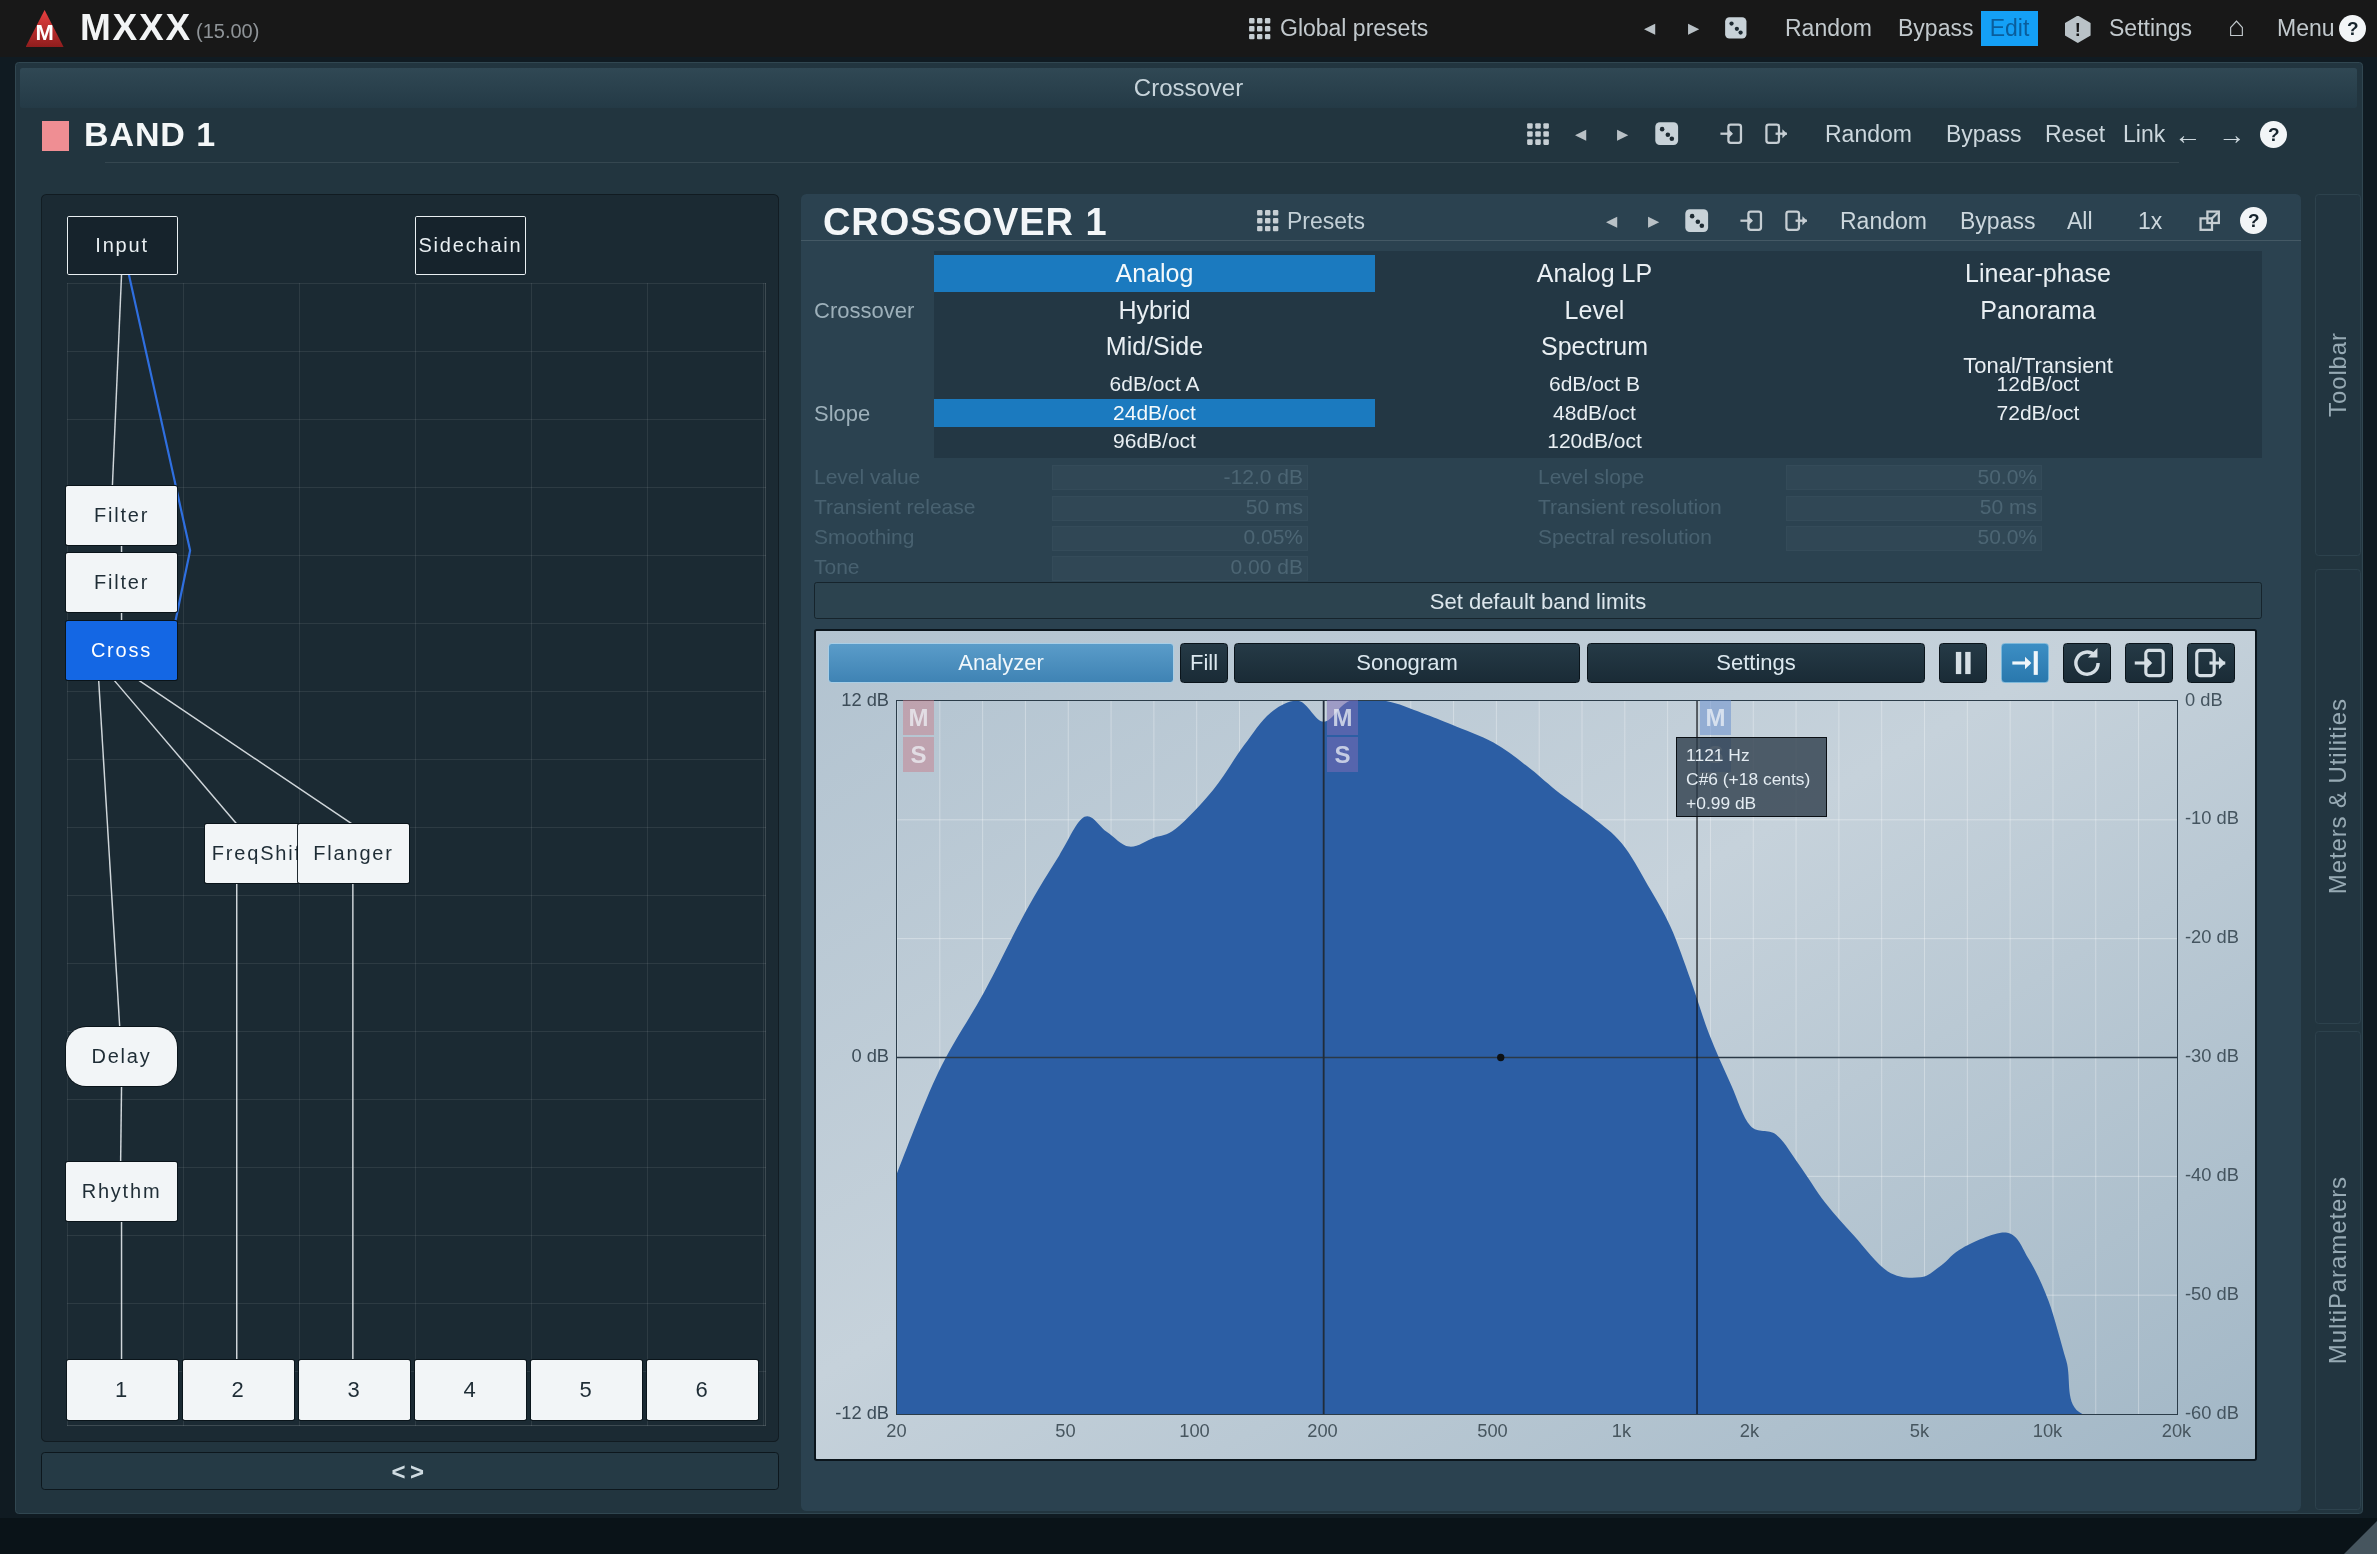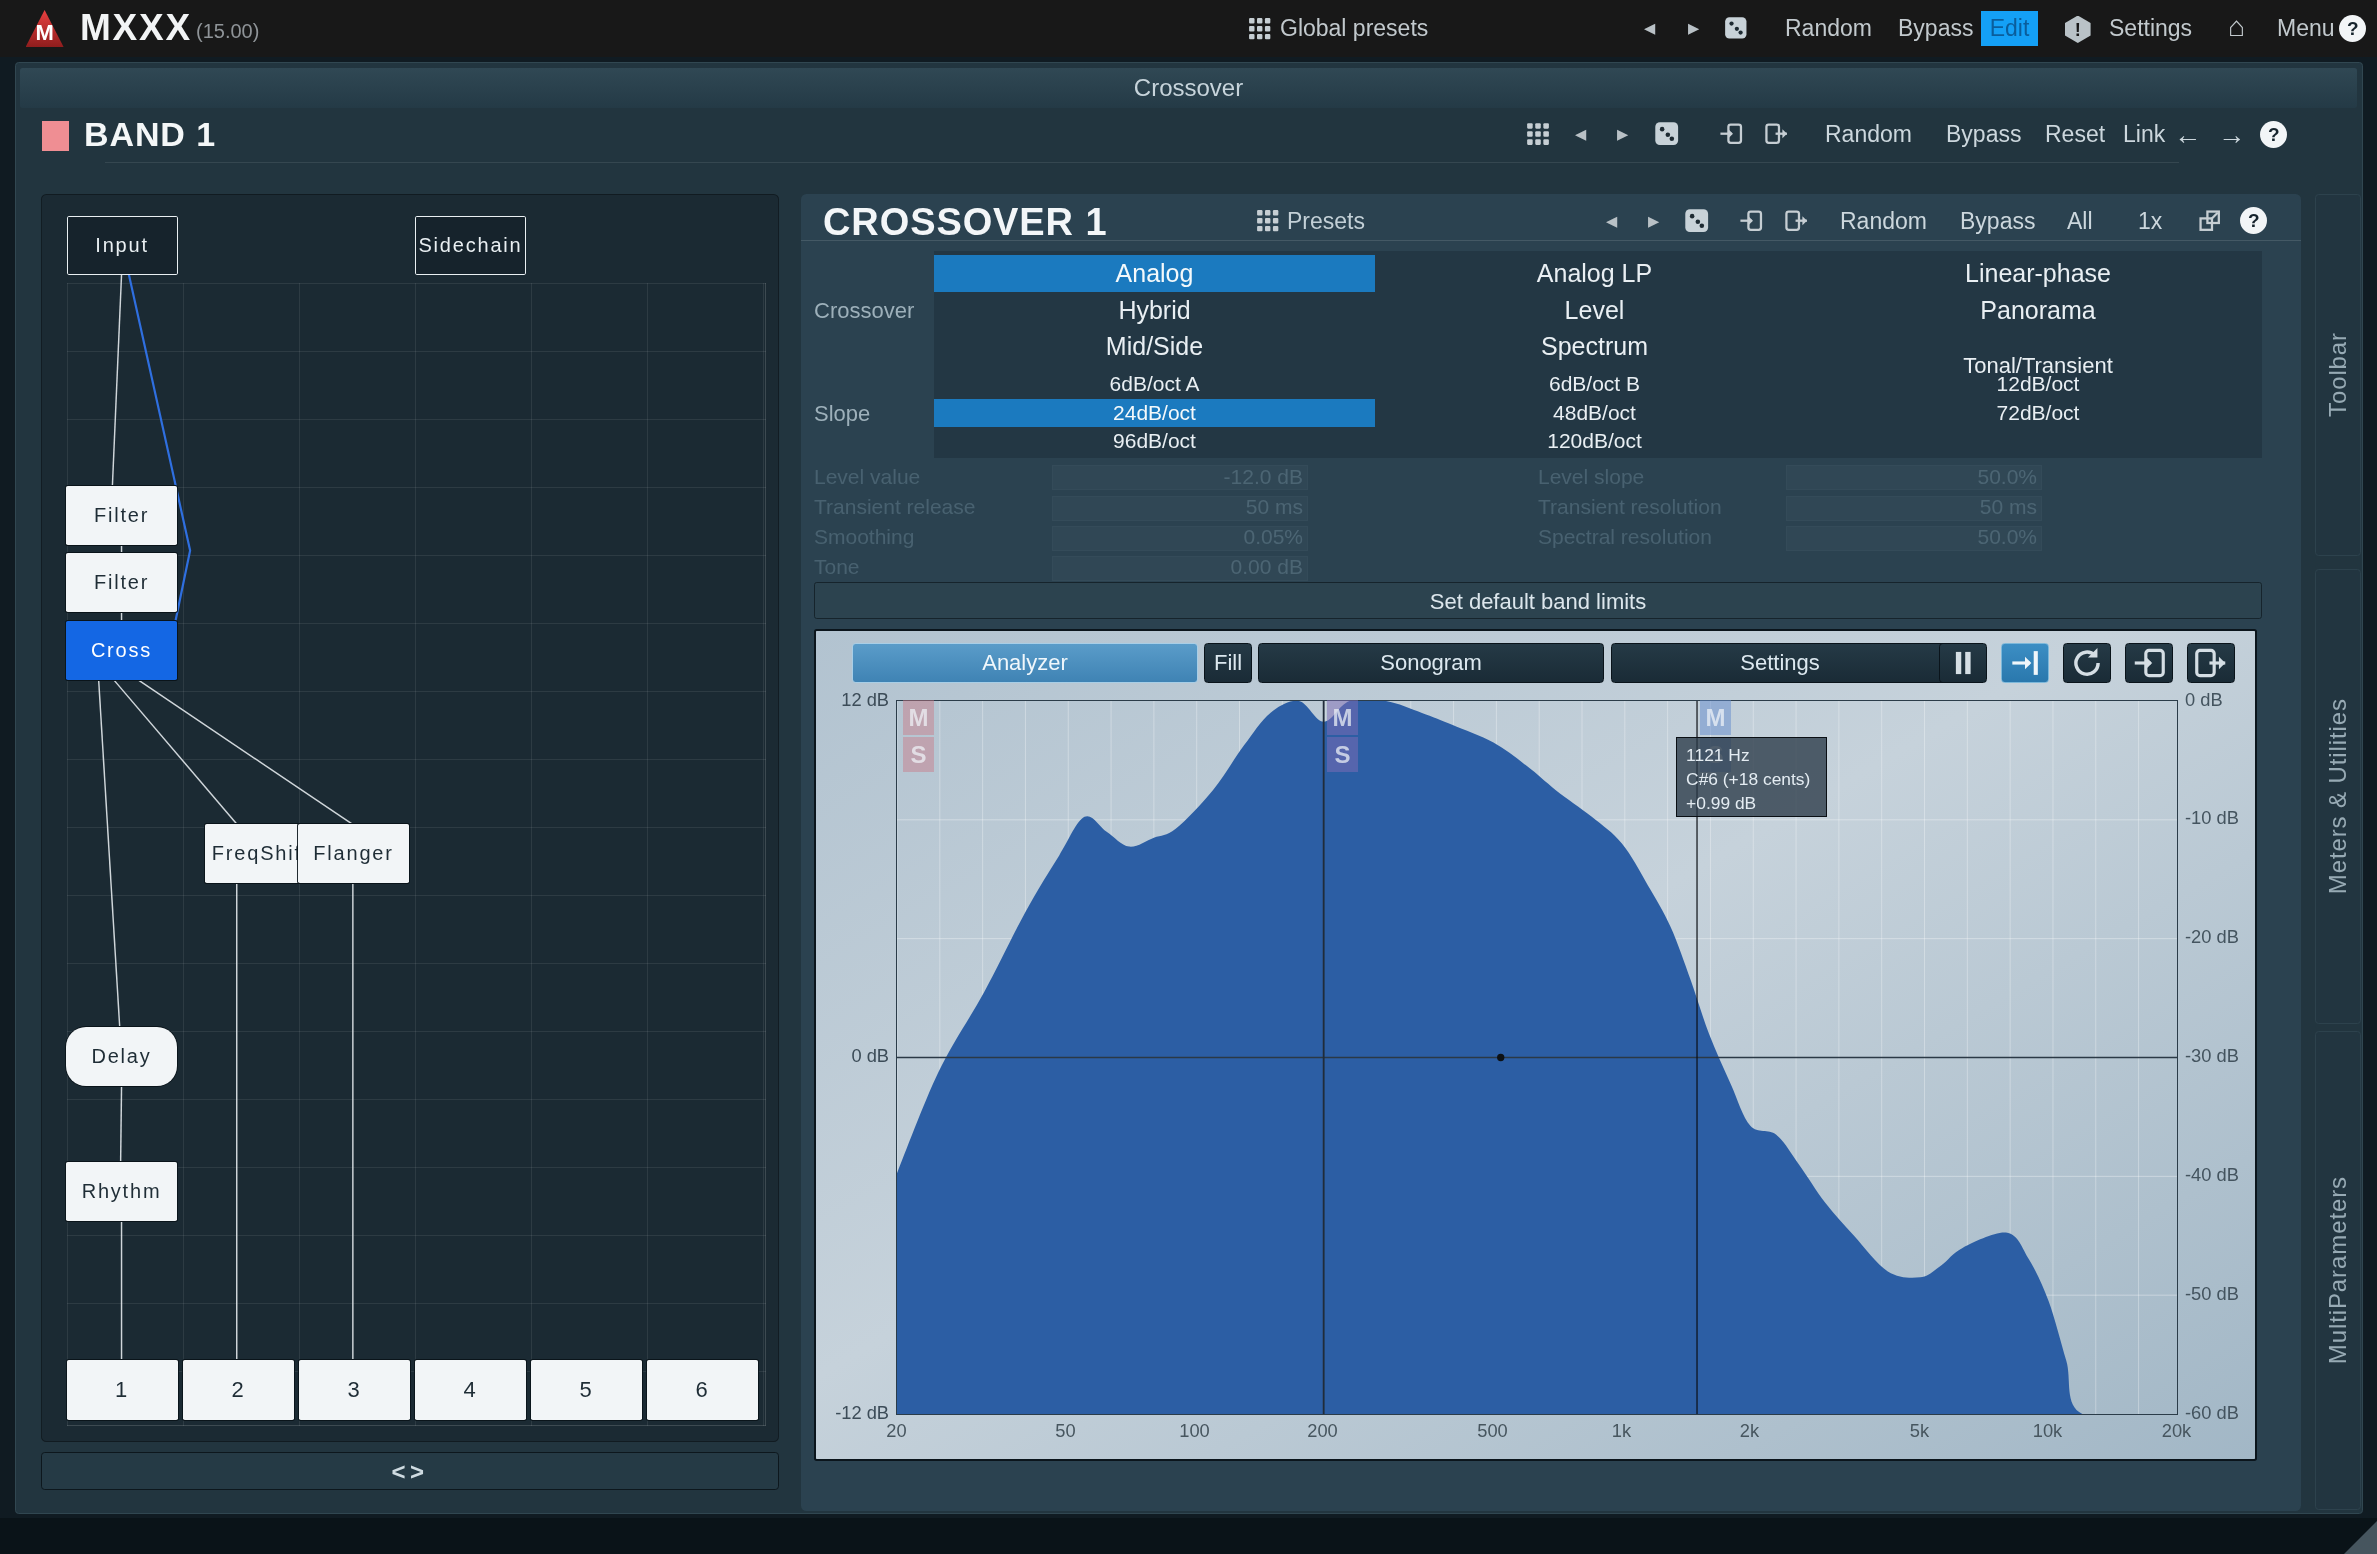--- a/index.html
+++ b/index.html
@@ -71,21 +71,21 @@
   .param-bar{position:absolute;background:rgba(150,185,200,0.05);border:0.9px solid rgba(150,185,200,0.04);}
   #set-default{position:absolute;left:814px;top:582px;width:1448px;height:37px;background:#2c434f;
         border:0.9px solid #16242c;border-radius:2.7px;text-align:center;line-height:35px;
         font-size:22px;color:#dce6ec;box-sizing:border-box;}
   
   #analyzer{position:absolute;left:814px;top:629px;width:1443px;height:832px;box-sizing:border-box;
         border:2.7px solid #0b151c;border-radius:2.7px;
         background:linear-gradient(150deg,#b2c3d0 0%,#c6d2db 45%,#a2b7c6 100%);}
   .atab{position:absolute;box-sizing:border-box;border-radius:3.7px;text-align:center;
         font-size:22px;color:#dce8ef;border:0.9px solid #0a141b;
-        background:linear-gradient(180deg,#253a46,#1a2b36);margin-left:24px;}
+        background:linear-gradient(180deg,#253a46,#1a2b36);}
   .atab.on{background:linear-gradient(180deg,#5a9cc9,#3f83b4);border:0.9px solid #a8cee6;color:#f0f7fb;}
   .abtn{position:absolute;width:48px;height:40px;box-sizing:border-box;border-radius:3.7px;
         border:0.9px solid #0a141b;background:linear-gradient(180deg,#253a46,#1a2b36);}
   .abtn.on{background:linear-gradient(180deg,#3c8ec4,#2a78ad);border:0.9px solid #7db8da;}
   .abtn svg{width:100%;height:100%;display:block;}
   #plot-wrap{position:absolute;left:896px;top:700px;width:1280px;height:713px;
         border:0.9px solid #2b3c49;box-sizing:content-box;}
   #plot-svg{display:block;width:1280px;height:713px;}
   .yl{position:absolute;width:77px;text-align:right;font-size:18.3px;color:#3c4c58;}
   .yr{position:absolute;text-align:left;font-size:18.3px;color:#44545f;white-space:nowrap;}

